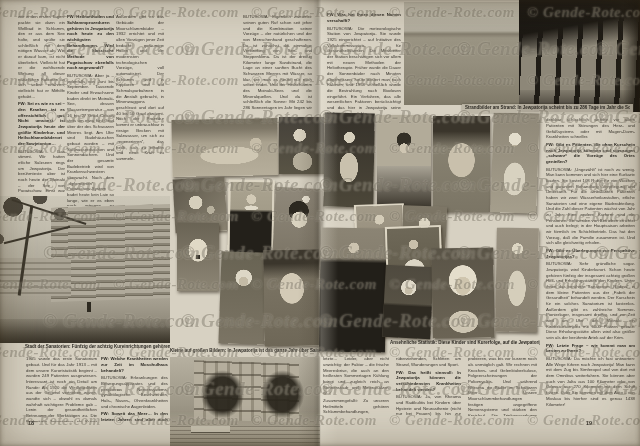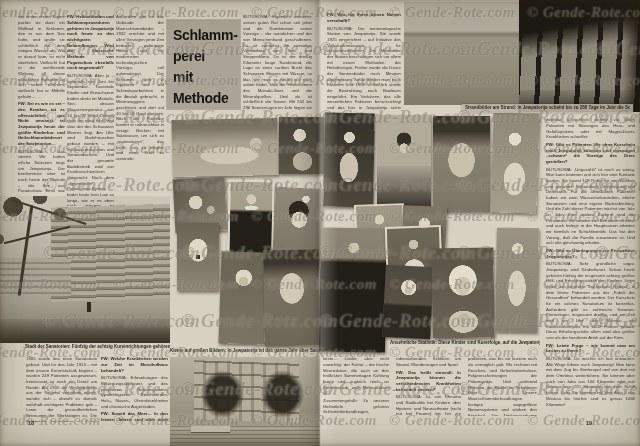--- a/index.html
+++ b/index.html
@@ -202,26 +202,20 @@
       <p class="fw">FW: Heilmethoden und Schlammprozeduren gehören in Jewpatorija noch heute zu den wichtigsten Behandlungen. Wird die klassische Methode von Pugatschow ebenfalls noch angewandt?</p>
       <p>BUTUSOWA: Aber ja – jedenfalls von Juni bis September. Tausende Kinder und Erwachsene baden direkt im Moinaki-See, dessen Wassertemperatur von 16 bis 27 Grad Celsius stets um etwa fünf Grad über der des Schwarzen Meeres liegt. Am Ufer sind Badehäuschen gebaut worden – mit Süßwasserduschen und Sonnendächern. Und der gesamte Badebetrieb wird von Krankenschwestern überwacht. Nach dem „diplomierten“ Pugatschow-System badet heute kein Laie so lange, wie er es eben noch ertragen zu können meint.</p>
     </div>
   <div class="tcol" style="left:116px;top:14px;width:96px;height:404px;">
       <p>Außerdem gibt es das Gebäude der Moorschlammbäder – 1932 errichtet und mit allen Vorzügen jener Zeit bedacht: geräumige Hallen und die modernsten technologischen Vorzüge, voll automatisiert. Der Schlamm wird in Kipploren und auf Schmalspurbahnen in die Anstalt gebracht, in Minenwaggons geschleust und dort auf 40 bis 50 Grad erwärmt. Nach der Prozedur kommt er unbrauchbar in riesige Becken mit Salzwasser, um sich zu „regenerieren“, das heißt, sich zu erholen und neue Kraft zu sammeln.</p>
     </div>
   <div class="tcol" style="left:243px;top:14px;width:138px;height:196px;">
       <p>BUTUSOWA: Eigentlich zweierlei: seinen guten Ruf schon seit jeher und die Kombination seiner Vorzüge – der natürlichen und der von Menschenhand geschaffenen. Da ist zunächst die einmalige Verbindung von See- und Steppenklima. Da ist der dreißig Kilometer lange Sandstrand, die Lage an einer sanften Bucht des Schwarzen Meeres mit Wasser, so klar, wie man es heute nur noch selten findet. Und der Heilschlamm des Moinaki-Sees und die Mineralquellen. Und da ist schließlich die Sonne: Mit 242 bis 286 Sonnentagen im Jahr liegen wir über dem Durchschnitt selbst so berühmter Badeorte wie Batumi, Jalta und Sotschi.</p>
     </div>
 
-  <div class="headline">
-    <div>Schlamm-</div>
-    <div>perei</div>
-    <div>mit</div>
-    <div>Methode</div>
-  </div>
 
   <div class="ph" id="ph-building">
     <div class="bldg"></div>
     <div class="wing"></div>
     <div class="tree"></div>
     <div class="branch" style="left:6%;top:10%;width:46%;height:2px;transform:rotate(18deg);"></div>
     <div class="branch" style="left:2%;top:26%;width:40%;height:2px;transform:rotate(-14deg);"></div>
     <div class="branch" style="left:14%;top:6%;width:3px;height:62%;transform:rotate(8deg);"></div>
     <div class="fg"></div>
     <div class="figure"></div>

